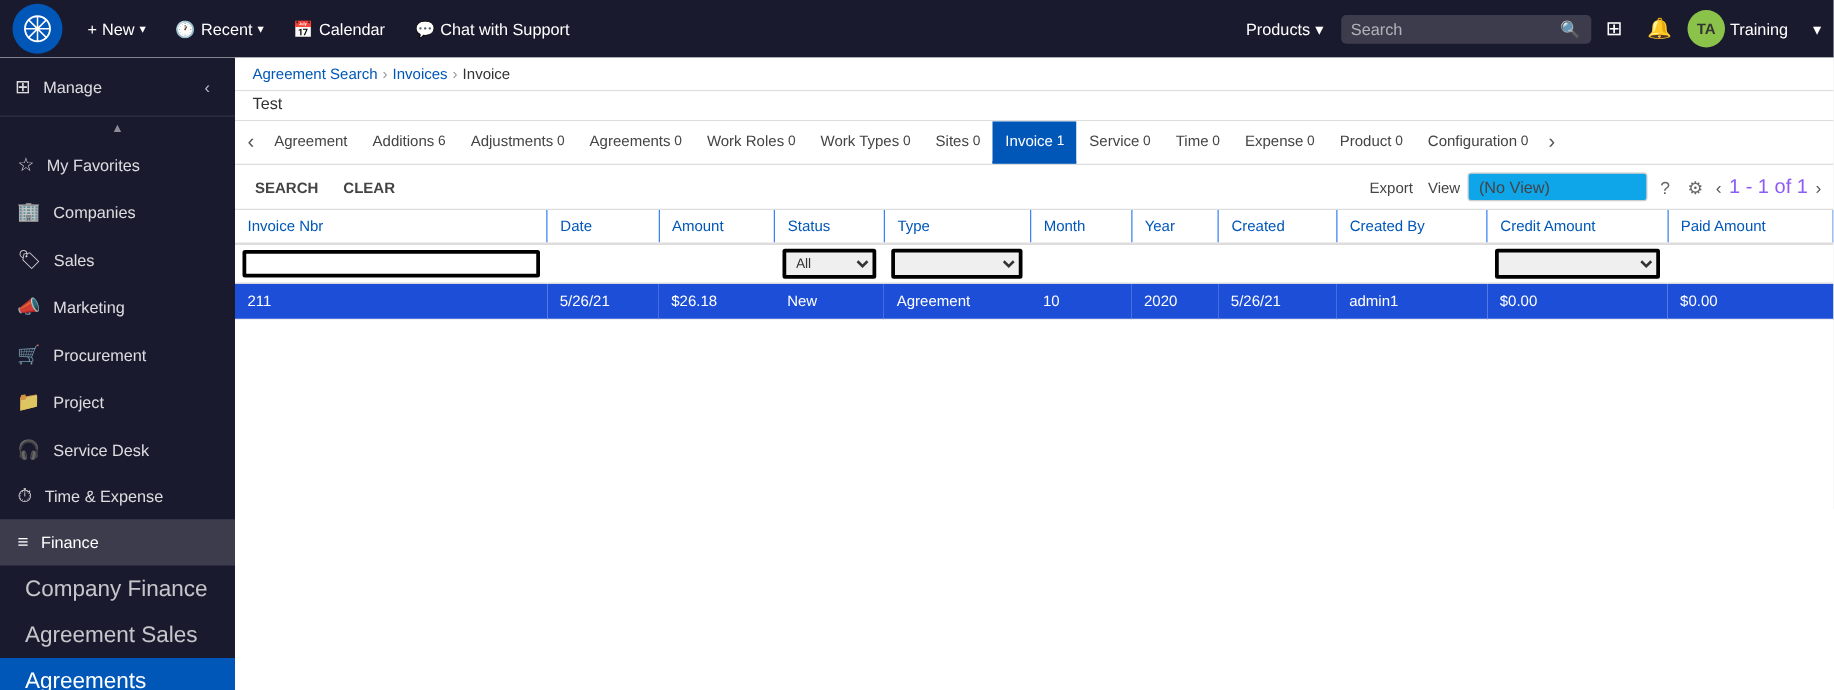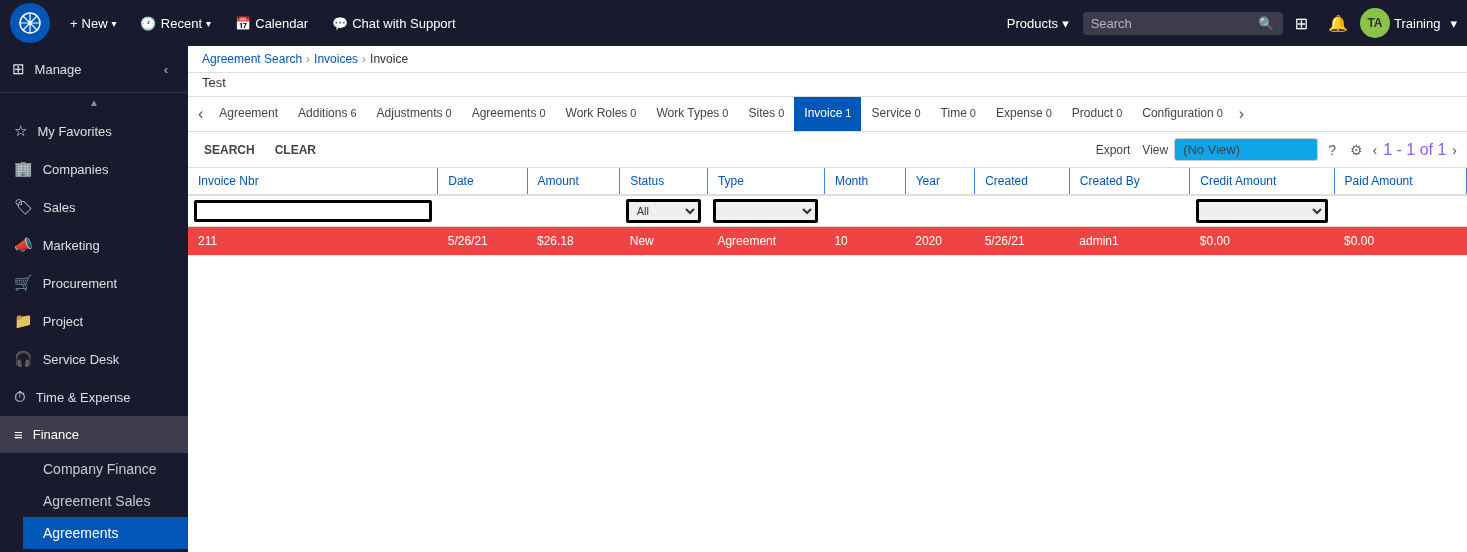--- a/index.html
+++ b/index.html
@@ -51,21 +51,21 @@
       display: flex; align-items: center; gap: 4px;
       color: white; background: none; border: none; cursor: pointer;
       font-size: 13px; padding: 6px 10px;
     }
     .user-avatar {
       width: 30px; height: 30px; border-radius: 50%;
       background: #8bc34a; display: flex; align-items: center; justify-content: center;
       font-size: 12px; font-weight: bold; color: #333; flex-shrink: 0;
     }
     .user-btn {
-      display: flex; align-items: center; gap: 10px;
+      display: flex; align-items: center; gap: 20px;
       color: white; background: none; border: none; cursor: pointer; font-size: 13px;
     }
 
     
     .main-area {
       display: flex;
       flex: 1;
       overflow: hidden;
     }
 
@@ -86,21 +86,21 @@
     }
     .sidebar-item {
       display: flex; align-items: center; gap: 10px;
       padding: 10px 14px; cursor: pointer; color: rgba(255,255,255,0.85);
       font-size: 13px;
     }
     .sidebar-item.active { background: rgba(255,255,255,0.15); color: white; }
     .sidebar-item .icon { font-size: 15px; flex-shrink: 0; }
     .sidebar-sub-item {
       padding: 8px 14px 8px 20px;
-      cursor: pointer; color: rgba(255,255,255,0.75); font-size: 14px; margin-left: 23px;
+      cursor: pointer; color: rgba(255,255,255,0.75); font-size: 18px;
     }
     .sidebar-sub-item.active { background: #0057b8; color: white; font-weight: 500; }
     .scroll-indicator {
       display: flex; justify-content: center; padding: 4px;
       color: rgba(255,255,255,0.5); font-size: 10px;
     }
 
     
     .content {
       flex: 1;
@@ -224,21 +224,21 @@
       padding: 3px 6px;
       border-bottom: 1px solid #ddd;
     }
     .filter-row input, .filter-row select {
       width: 100%; border: 3px solid #000000; border-radius: 2px;
       padding: 2px 4px; font-size: 11px; color: #333;
     }
     tbody tr {
       border-bottom: 1px solid #eee;
     }
-    tbody tr.selected { background: #ef4444; color: white; }
+    tbody tr.selected { background: #1d4ed8; color: white; }
     tbody tr.selected td { color: white; }
     tbody td {
       padding: 7px 10px;
       white-space: nowrap;
     }
     .link-cell { color: #0057b8; cursor: pointer; text-decoration: none; }
     tbody tr.selected .link-cell { color: white; }
   </style>
 </head>
 <body>

